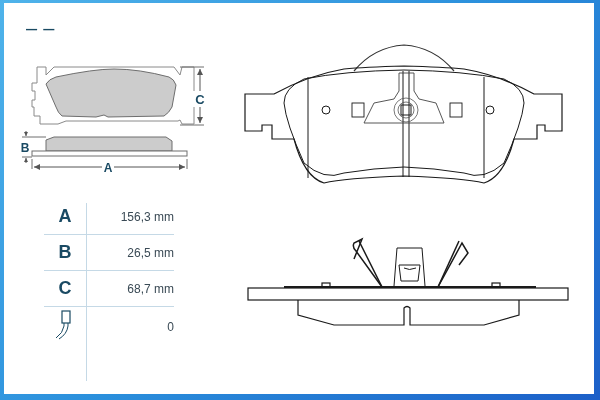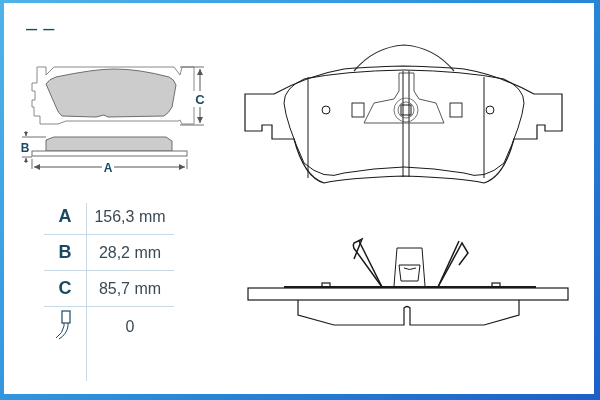--- a/index.html
+++ b/index.html
@@ -28,21 +28,21 @@
   }
   .spec-row {
     display: flex; align-items: center; height: 35px;
     border-bottom: 1px solid #c5d9e6;
   }
   .spec-row:last-child { border-bottom: none; height: 40px; }
   .spec-key {
     width: 42px; text-align: center; font-weight: bold; font-size: 18px; color: #1a4a63;
   }
   .spec-val {
-    flex: 1; text-align: center; font-size: 16px; color: #3a4a55;
+    flex: 1; text-align: right; font-size: 12px; color: #3a4a55;
   }
   .vline {
     position: absolute; left: 82px; top: 200px; width: 1px; height: 178px; background: #c5d9e6;
   }
 </style>
 </head>
 <body>
 
 <div class="card">
 
@@ -129,25 +129,25 @@
   </svg>
 
   <div class="vline"></div>
   <div class="spec-table">
     <div class="spec-row">
       <div class="spec-key">A</div>
       <div class="spec-val">156,3 mm</div>
     </div>
     <div class="spec-row">
       <div class="spec-key">B</div>
-      <div class="spec-val">28,2 mm</div>
+      <div class="spec-val">26,5 mm</div>
     </div>
     <div class="spec-row">
       <div class="spec-key">C</div>
-      <div class="spec-val">85,7 mm</div>
+      <div class="spec-val">68,7 mm</div>
     </div>
     <div class="spec-row">
       <div class="spec-key">
         <svg width="20" height="32" viewBox="0 0 20 32">
           <rect x="7" y="2" width="8" height="12" fill="none" stroke="#1a4a63" stroke-width="1.2"></rect>
           <line x1="9" y1="14" x2="9" y2="17" stroke="#1a4a63" stroke-width="1"></line>
           <line x1="13" y1="14" x2="13" y2="17" stroke="#1a4a63" stroke-width="1"></line>
           <path d="M9,17 Q8,24 1,29" fill="none" stroke="#1a4a63" stroke-width="1"></path>
           <path d="M13,17 Q12,25 4,30" fill="none" stroke="#1a4a63" stroke-width="1"></path>
         </svg>

